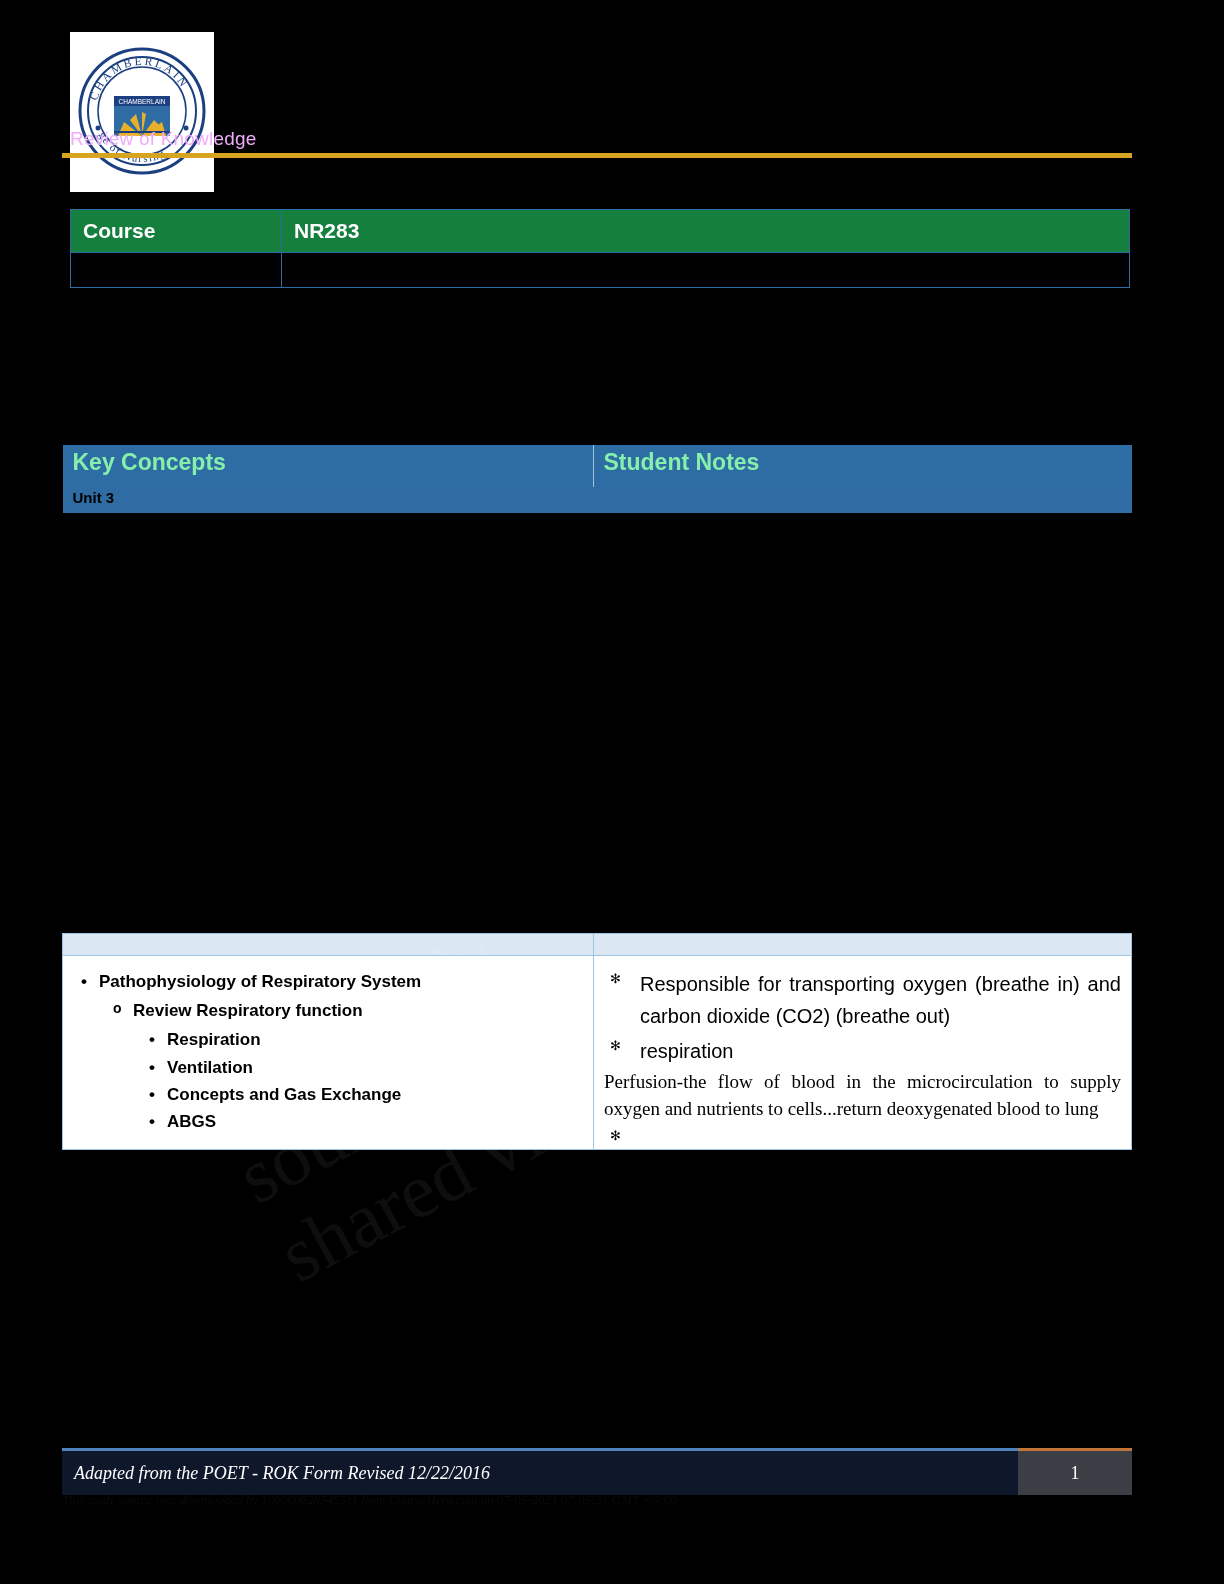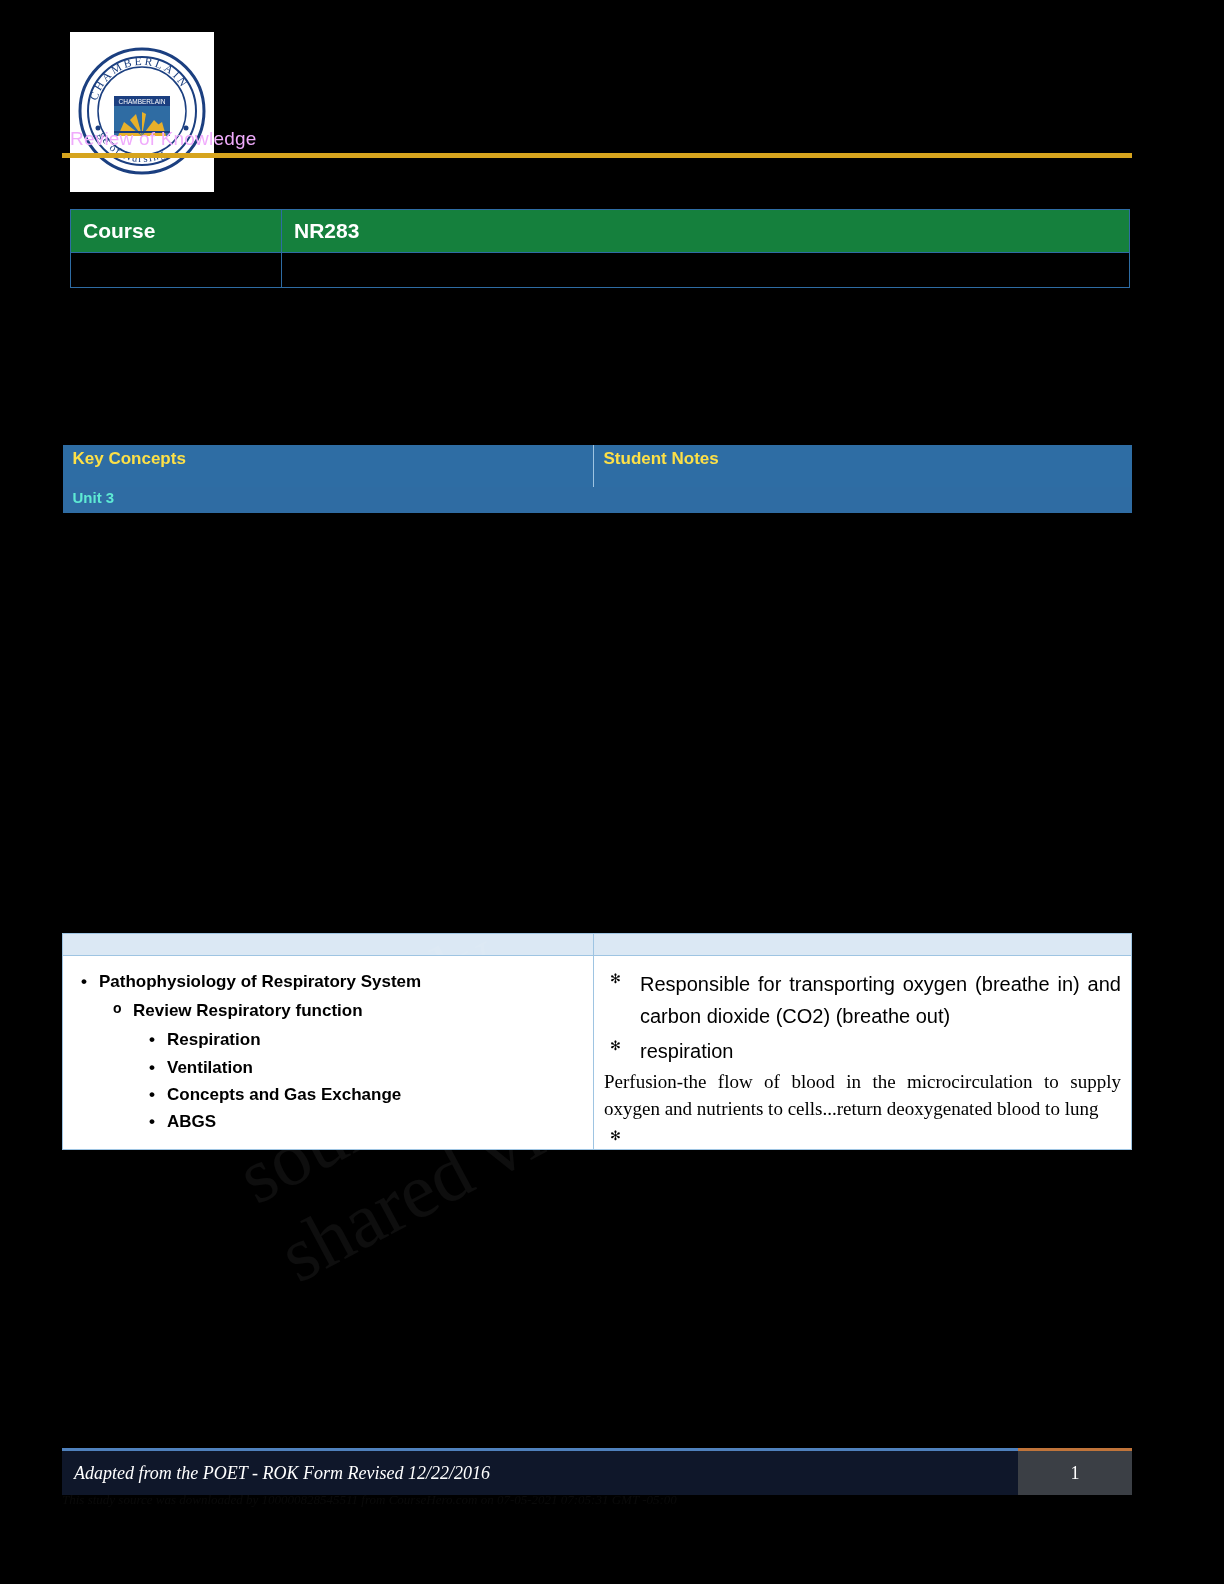--- a/index.html
+++ b/index.html
@@ -92,31 +92,31 @@
     position: absolute;
     left: 62px;
     top: 445px;
     width: 1070px;
     border-collapse: collapse;
     table-layout: fixed;
   }
   .kc-table td { vertical-align: top; }
   .kc-head td {
     background: #2e6da4;
-    color: #fde047;
-    font-weight: bold;
-    font-size: 17px;
+    color: #86efac;
+    font-weight: bold;
+    font-size: 23px;
     height: 34px;
     padding: 4px 10px;
     border-right: 1px solid #9ec4e2;
   }
   .kc-head td:last-child { border-right: none; }
   .kc-unit td {
     background: #2f6ca3;
-    color: #5eead4;
+    color: #000000;
     font-weight: bold;
     font-size: 15px;
     height: 22px;
     padding: 2px 10px;
   }
   .kc-body td {
     background: #000000;
     height: 418px;
   }
   .kc-thin td {

